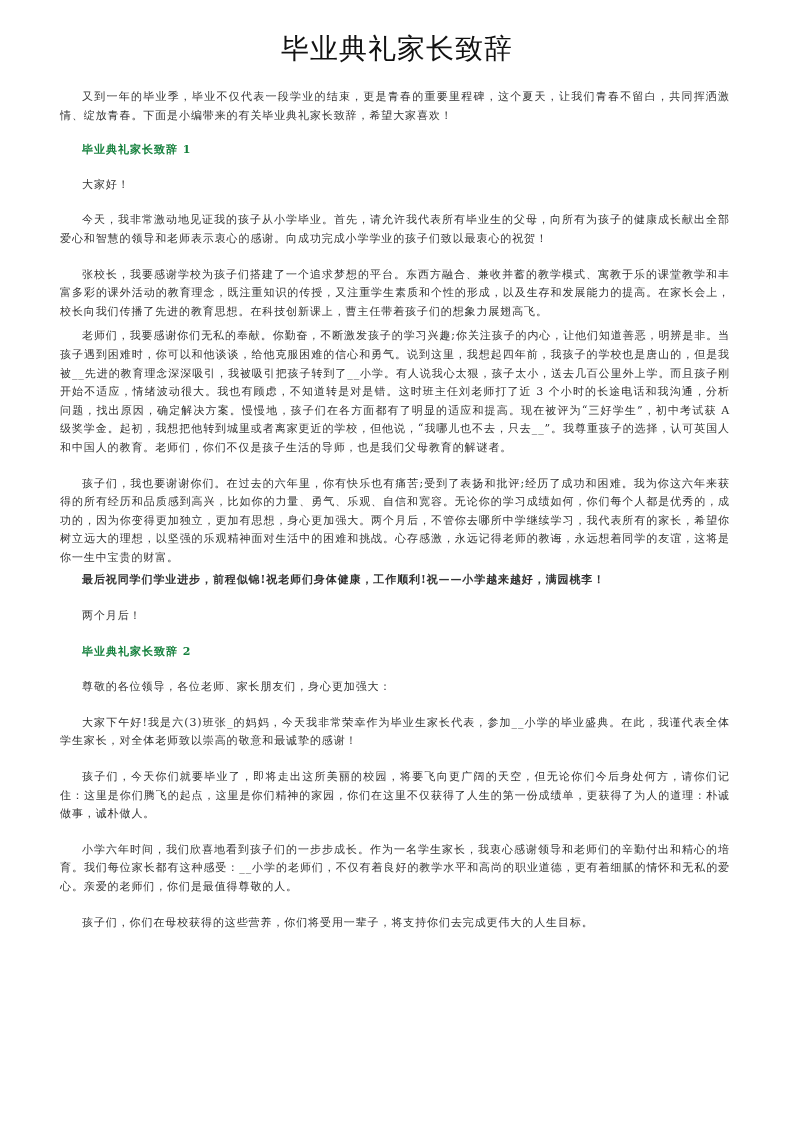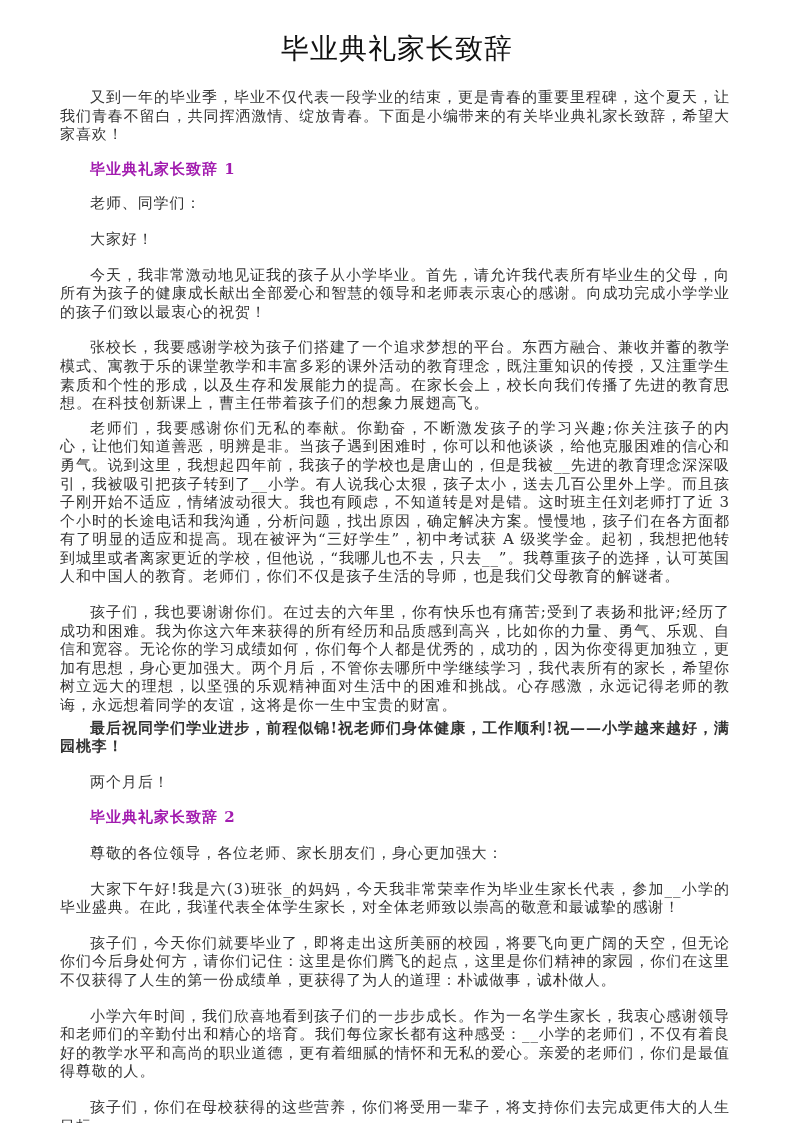--- a/index.html
+++ b/index.html
@@ -1,33 +1,32 @@
 <!DOCTYPE html>
 <html><head>
   <meta charset="utf-8">
   <style>
     html, body { margin: 0; padding: 0; background: #ffffff; }
     body { width: 794px; height: 1123px; position: relative; overflow: hidden;
       font-family: "DejaVu Serif", "Liberation Serif", serif; color: #333; }
     .title { position: absolute; top: 30px; left: 0; width: 794px; text-align: center;
       font-family: "DejaVu Sans", "Liberation Sans", sans-serif; font-size: 28px; color: #111; letter-spacing: 1px; }
     .content { position: absolute; left: 60px; top: 88px; width: 670px; }
-    p { margin: 0; font-size: 15px; line-height: 18.6px; text-indent: 2em; letter-spacing: 0.9px; text-align: justify; }
-    .h { color: #a21caf; font-weight: bold; text-indent: 2em; letter-spacing: 1px; }
+    p { margin: 0; font-size: 11px; line-height: 18.6px; text-indent: 2em; letter-spacing: 0.9px; text-align: justify; }
+    .h { color: #15803d; font-weight: bold; text-indent: 2em; letter-spacing: 1px; }
   </style>
 </head>
 <body>
 
 <div class="title">毕业典礼家长致辞</div>
 
 <div class="content">
   <p style="margin-bottom:16px;">又到一年的毕业季，毕业不仅代表一段学业的结束，更是青春的重要里程碑，这个夏天，让我们青春不留白，共同挥洒激情、绽放青春。下面是小编带来的有关毕业典礼家长致辞，希望大家喜欢！</p>
 
   <p class="h" style="margin-bottom:16px;">毕业典礼家长致辞 1</p>
-  <p style="margin-bottom:17px;">老师、同学们：</p>
   <p style="margin-bottom:17px;">大家好！</p>
   <p style="margin-bottom:17px;">今天，我非常激动地见证我的孩子从小学毕业。首先，请允许我代表所有毕业生的父母，向所有为孩子的健康成长献出全部爱心和智慧的领导和老师表示衷心的感谢。向成功完成小学学业的孩子们致以最衷心的祝贺！</p>
   <p style="margin-bottom:6px;">张校长，我要感谢学校为孩子们搭建了一个追求梦想的平台。东西方融合、兼收并蓄的教学模式、寓教于乐的课堂教学和丰富多彩的课外活动的教育理念，既注重知识的传授，又注重学生素质和个性的形成，以及生存和发展能力的提高。在家长会上，校长向我们传播了先进的教育思想。在科技创新课上，曹主任带着孩子们的想象力展翅高飞。</p>
   <p style="margin-bottom:17px;">老师们，我要感谢你们无私的奉献。你勤奋，不断激发孩子的学习兴趣;你关注孩子的内心，让他们知道善恶，明辨是非。当孩子遇到困难时，你可以和他谈谈，给他克服困难的信心和勇气。说到这里，我想起四年前，我孩子的学校也是唐山的，但是我被__先进的教育理念深深吸引，我被吸引把孩子转到了__小学。有人说我心太狠，孩子太小，送去几百公里外上学。而且孩子刚开始不适应，情绪波动很大。我也有顾虑，不知道转是对是错。这时班主任刘老师打了近 3 个小时的长途电话和我沟通，分析问题，找出原因，确定解决方案。慢慢地，孩子们在各方面都有了明显的适应和提高。现在被评为“三好学生”，初中考试获 A 级奖学金。起初，我想把他转到城里或者离家更近的学校，但他说，“我哪儿也不去，只去__”。我尊重孩子的选择，认可英国人和中国人的教育。老师们，你们不仅是孩子生活的导师，也是我们父母教育的解谜者。</p>
   <p style="margin-bottom:4px;">孩子们，我也要谢谢你们。在过去的六年里，你有快乐也有痛苦;受到了表扬和批评;经历了成功和困难。我为你这六年来获得的所有经历和品质感到高兴，比如你的力量、勇气、乐观、自信和宽容。无论你的学习成绩如何，你们每个人都是优秀的，成功的，因为你变得更加独立，更加有思想，身心更加强大。两个月后，不管你去哪所中学继续学习，我代表所有的家长，希望你树立远大的理想，以坚强的乐观精神面对生活中的困难和挑战。心存感激，永远记得老师的教诲，永远想着同学的友谊，这将是你一生中宝贵的财富。</p>
   <p style="margin-bottom:17px;font-weight:bold;">最后祝同学们学业进步，前程似锦!祝老师们身体健康，工作顺利!祝——小学越来越好，满园桃李！</p>
   <p style="margin-bottom:17px;">两个月后！</p>
 
   <p class="h" style="margin-bottom:17px;">毕业典礼家长致辞 2</p>
   <p style="margin-bottom:17px;">尊敬的各位领导，各位老师、家长朋友们，身心更加强大：</p>

